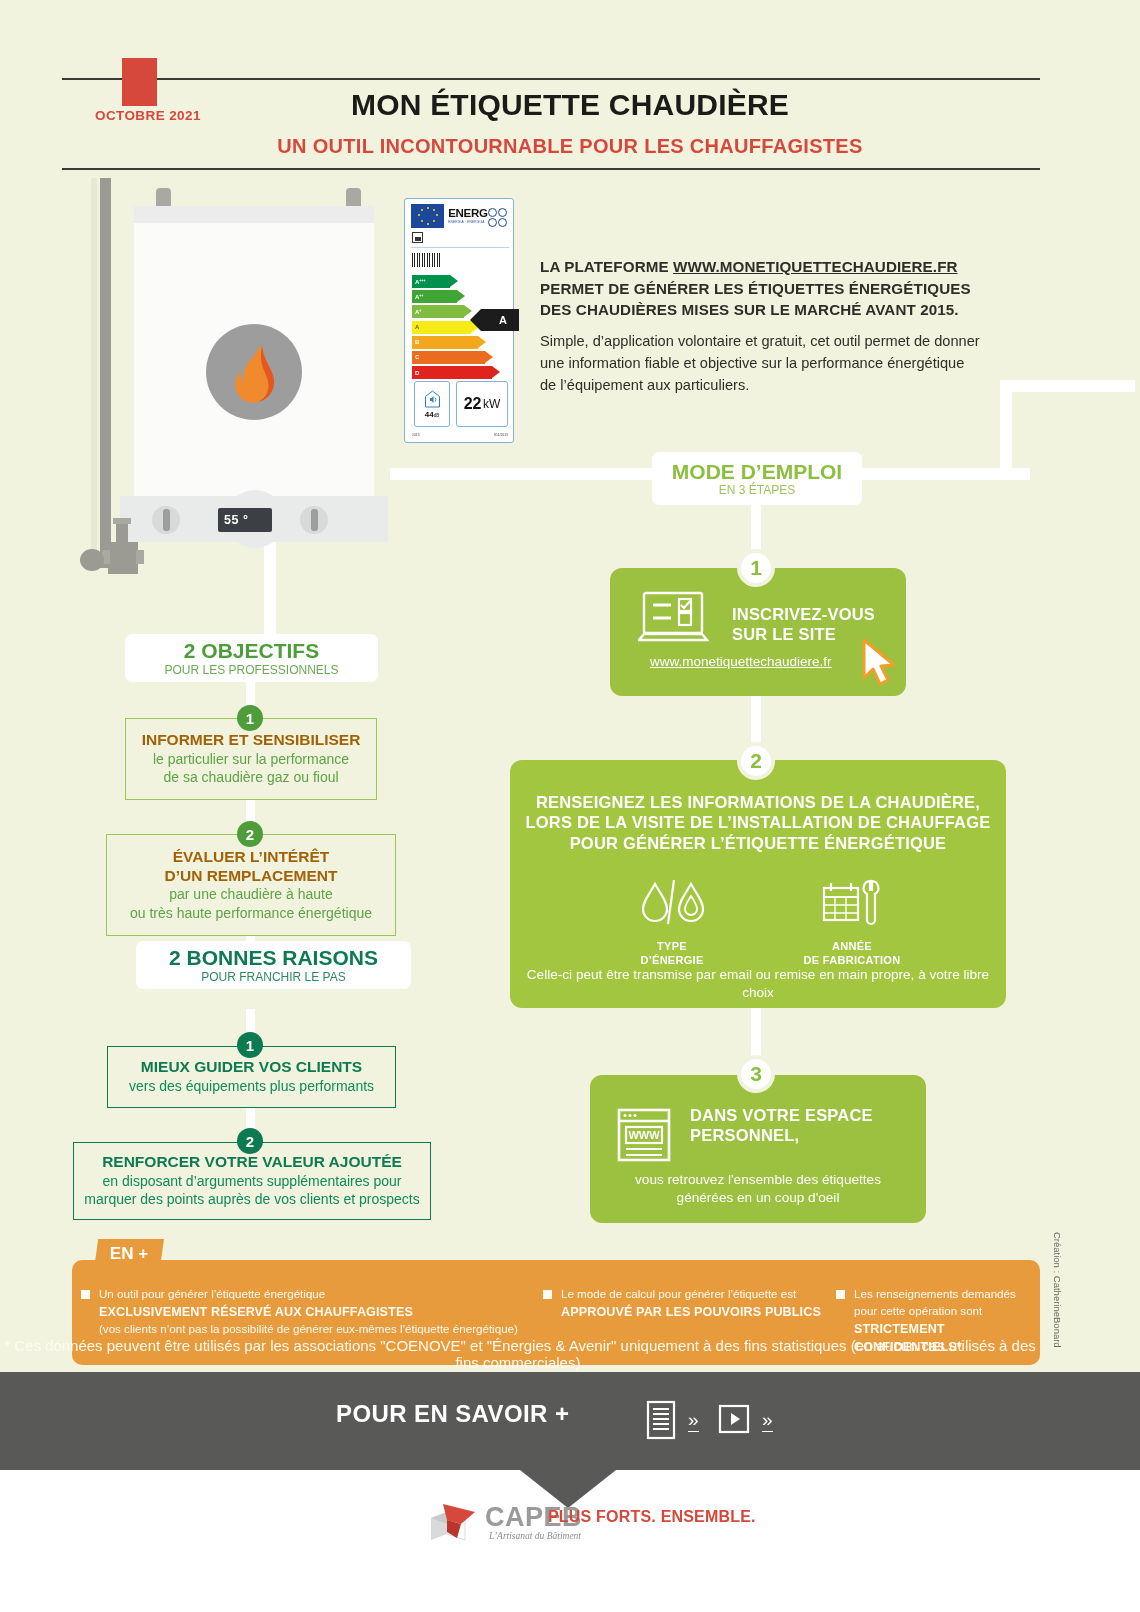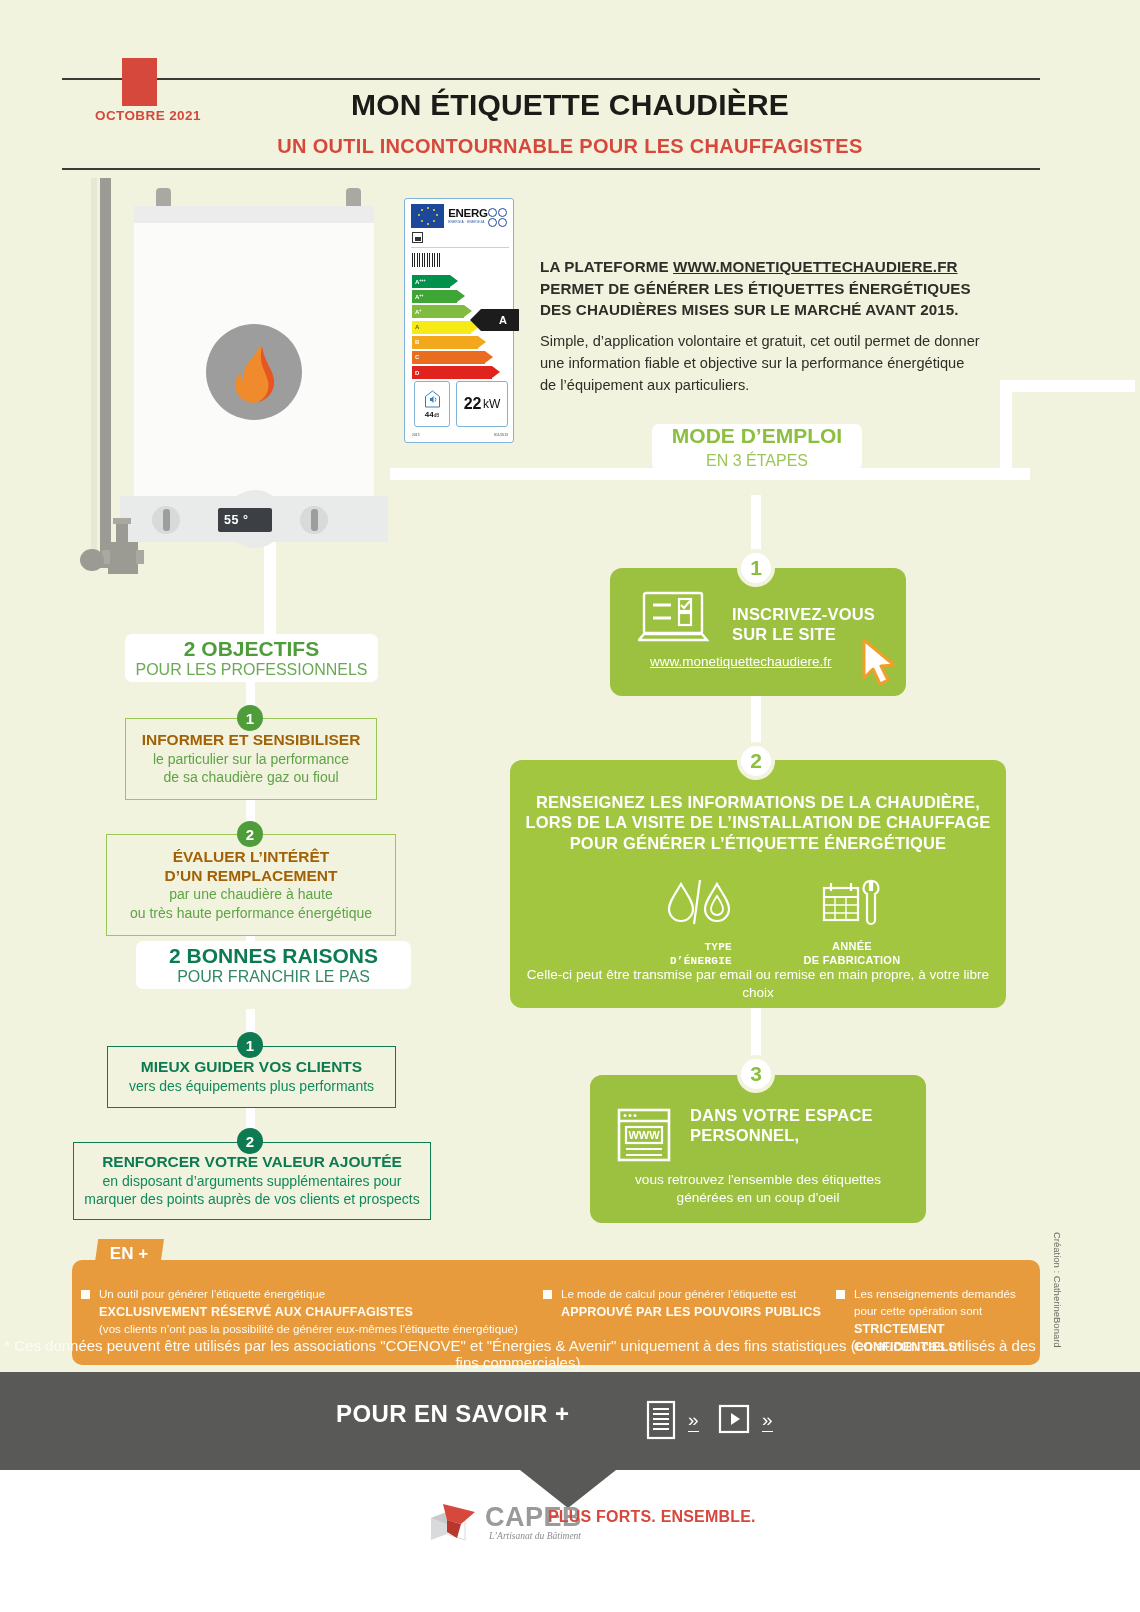--- a/index.html
+++ b/index.html
@@ -153,21 +153,21 @@
   
   .gline { position: absolute; background: #ffffff; }
 
   
   .pill {
     position: absolute; background: #ffffff; border-radius: 7px;
     display: flex; flex-direction: column; align-items: center; justify-content: center;
     text-align: center;
   }
   .pill .t1 { font-size: 21px; font-weight: 700; line-height: 1.12; }
-  .pill .t2 { font-size: 16px; font-weight: 400; line-height: 1.2; }
+  .pill .t2 { font-size: 12px; font-weight: 400; line-height: 1.2; }
   .pill.green .t1 { color: #8cbf3f; } .pill.green .t2 { color: #9ac758; }
   .pill.lgreen .t1 { color: #4f9d3a; } .pill.lgreen .t2 { color: #6aaa52; }
   .pill.dgreen .t1 { color: #0d7a52; } .pill.dgreen .t2 { color: #2f8a63; }
 
   
   .badge {
     position: absolute; width: 26px; height: 26px; border-radius: 50%;
     display: flex; align-items: center; justify-content: center;
     font-size: 15px; font-weight: 700; color: #fff; z-index: 5;
   }
@@ -361,21 +361,21 @@
       <span>811/2013</span>
     </div>
   </div>
 
   <div class="intro-head">
     <span>LA PLATEFORME </span><u>WWW.MONETIQUETTECHAUDIERE.FR</u><br>
     <span>PERMET DE GÉNÉRER LES ÉTIQUETTES ÉNERGÉTIQUES DES CHAUDIÈRES MISES SUR LE MARCHÉ AVANT 2015.</span>
   </div>
   <div class="intro-body">Simple, d’application volontaire et gratuit, cet outil permet de donner une information fiable et objective sur la performance énergétique de l’équipement aux particuliers.</div>
 
-  <div class="pill green" style="left:652px;top:424px;width:210px;height:46px;justify-content:space-between;">
+  <div class="pill green" style="left:652px;top:452px;width:210px;height:53px;">
     <div class="t1">MODE D’EMPLOI</div>
     <div class="t2">EN 3 ÉTAPES</div>
   </div>
   <div class="gline" style="left:751px;top:495px;width:10px;height:70px;"></div>
   <div class="gline" style="left:751px;top:695px;width:10px;height:70px;"></div>
   <div class="gline" style="left:751px;top:1005px;width:10px;height:70px;"></div>
 
   <div class="badge lg" style="left:737px;top:549px;">1</div>
   <div class="card" style="left:610px;top:568px;width:296px;height:128px;">
     <div style="position:absolute;left:28px;top:22px;">
@@ -397,21 +397,21 @@
         <path d="M4 2 L4 40 L13 31 L20 46 L28 42 L21 28 L34 27 Z" fill="#ffffff" stroke="#f0a02a" stroke-width="3" stroke-linejoin="round"></path>
       </svg>
     </div>
   </div>
 
   <div class="badge lg" style="left:737px;top:742px;">2</div>
   <div class="card s2" style="left:510px;top:760px;width:496px;height:248px;">
     <div class="card-title" style="position:absolute;left:0;top:32px;width:496px;text-align:center;white-space:pre-line;">RENSEIGNEZ LES INFORMATIONS DE LA CHAUDIÈRE,
 LORS DE LA VISITE DE L’INSTALLATION DE CHAUFFAGE
 POUR GÉNÉRER L’ÉTIQUETTE ÉNERGÉTIQUE</div>
-    <div style="position:absolute;left:82px;top:118px;width:140px;text-align:right;font-family:Liberation Mono, monospace;">
+    <div style="position:absolute;left:92px;top:118px;width:140px;text-align:center;">
       <svg width="68" height="52" viewBox="0 0 68 52" aria-hidden="true">
         <path d="M17 6 C10 18 5 24 5 31 a12 12 0 0 0 24 0 C29 24 24 18 17 6 Z" fill="none" stroke="#fff" stroke-width="2.2"></path>
         <line x1="36" y1="2" x2="30" y2="46" stroke="#fff" stroke-width="2.2"></line>
         <path d="M53 6 C46 18 41 24 41 31 a12 12 0 0 0 24 0 C65 24 60 18 53 6 Z" fill="none" stroke="#fff" stroke-width="2.2"></path>
         <path d="M53 18 c-4 6 -6 9 -6 13 a6 6 0 0 0 12 0 c0 -4 -2 -7 -6 -13 Z" fill="none" stroke="#fff" stroke-width="1.8"></path>
       </svg>
       <div style="font-size:11px;font-weight:700;line-height:1.25;letter-spacing:.3px;white-space:pre-line;margin-top:6px;">TYPE
 D’ÉNERGIE</div>
     </div>
     <div style="position:absolute;left:262px;top:118px;width:160px;text-align:center;">

